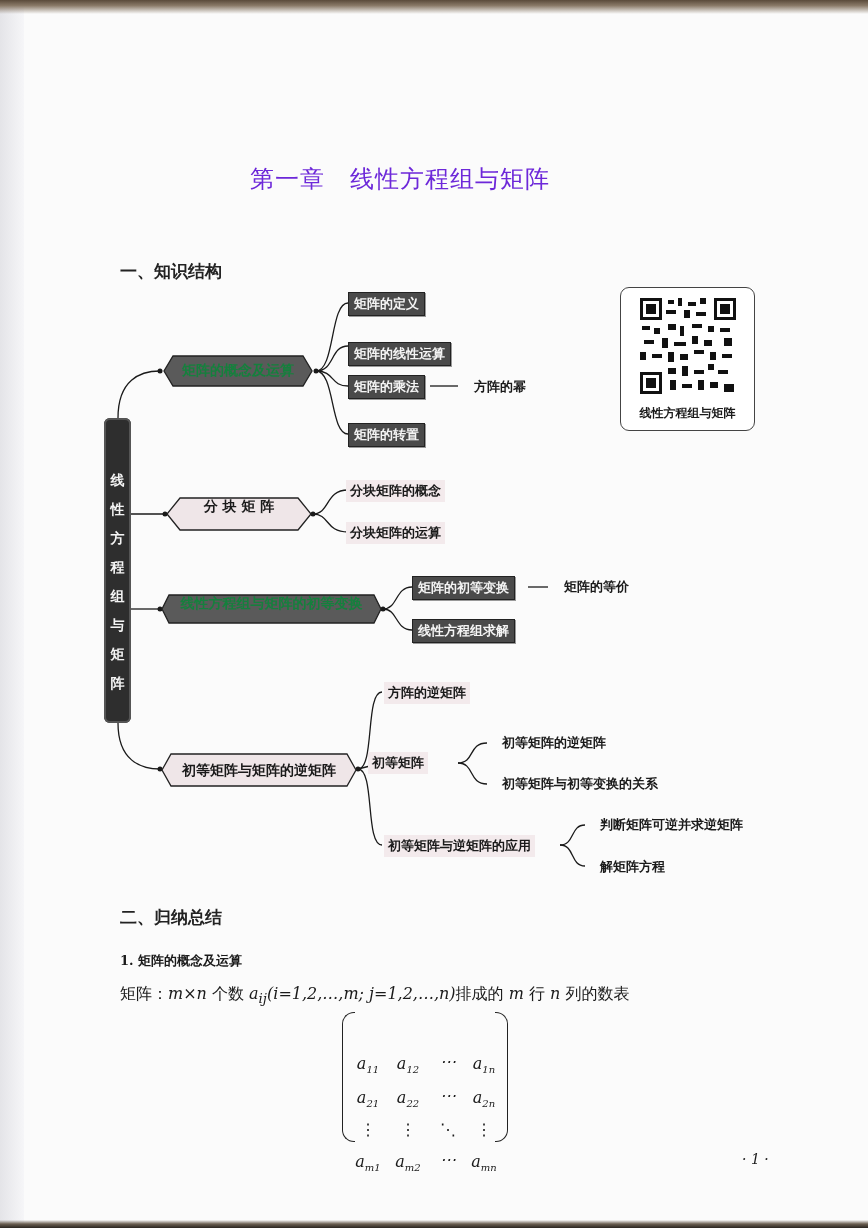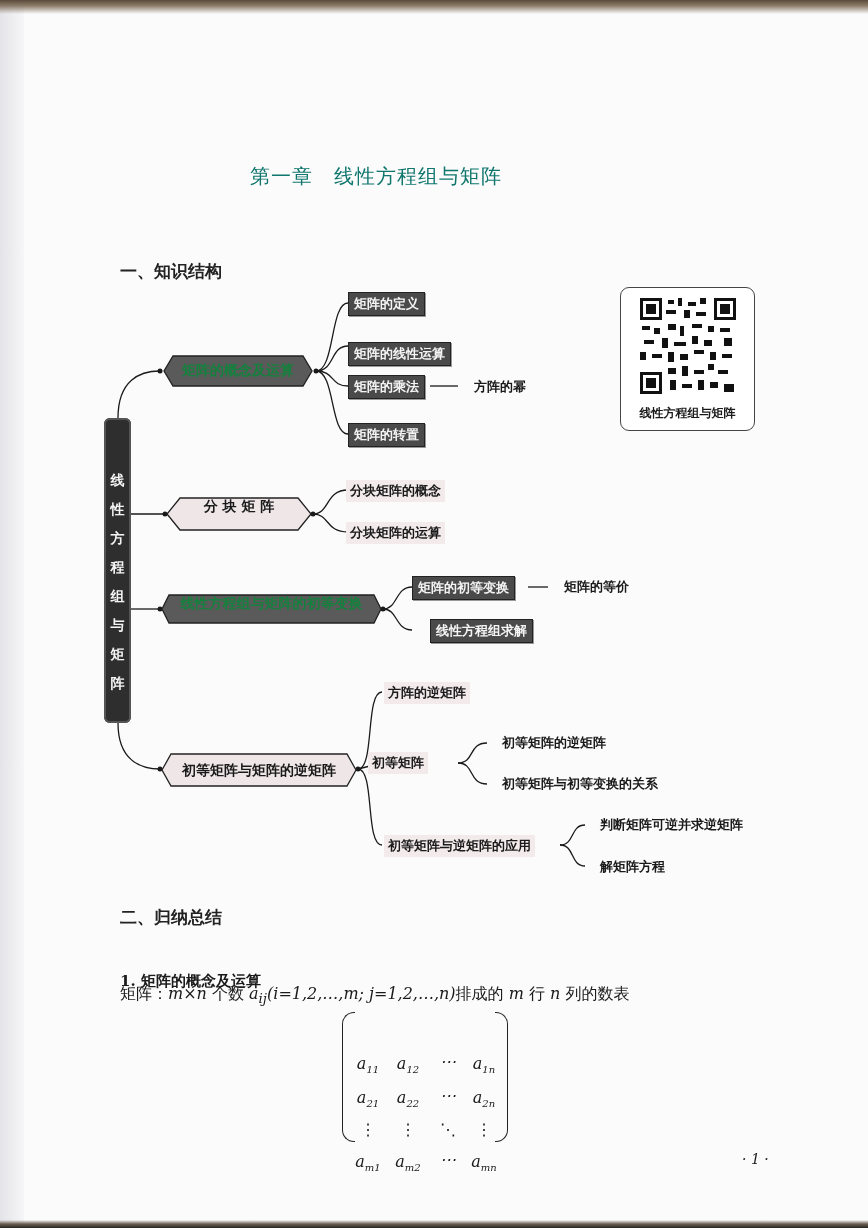--- a/index.html
+++ b/index.html
@@ -6,21 +6,21 @@
     body { width:868px; height:1228px; background:#fbfbfb; position:relative; overflow:hidden;
       font-family:"DejaVu Serif","Liberation Serif",serif; color:#1a1a1a; }
     .topshadow { position:absolute; left:0; top:0; width:868px; height:14px;
       background:linear-gradient(180deg,#5a4a3a 0%,#8a7a68 40%,rgba(251,251,251,0) 100%); }
     .bottomshadow { position:absolute; left:0; bottom:0; width:868px; height:8px;
       background:linear-gradient(0deg,#2a2520 0%,#6a5e50 50%,rgba(251,251,251,0) 100%); }
     .leftedge { position:absolute; left:0; top:0; width:24px; height:1228px;
       background:linear-gradient(90deg,#e4e4e8 0%,#f6f6f8 100%); }
     .abs { position:absolute; }
     .title { left:250px; top:163px; font-family:"DejaVu Sans","Liberation Sans",sans-serif;
-      font-size:20px; letter-spacing:1px; color:#0f766e; white-space:pre; }
+      font-size:24px; letter-spacing:1px; color:#6d28d9; white-space:pre; }
     .h2 { font-family:"DejaVu Sans","Liberation Sans",sans-serif; font-weight:bold; font-size:17px; color:#222; }
     .root { left:104px; top:418px; width:27px; height:305px; background:#2e2e2e; border-radius:6px;
       box-shadow: inset 0 0 0 2px #555; display:flex; flex-direction:column; align-items:center; padding-top:48px; box-sizing:border-box; }
     .root span { color:#f4f4f4; font-weight:bold; font-size:14px; line-height:29px; }
     .hex { position:absolute; display:flex; align-items:center; justify-content:center;
       font-size:14px; font-weight:bold; height:32px; }
     .hex svg { position:absolute; left:0; top:0; }
     .hex span { position:relative; z-index:1; }
     .dark { color:#15803d; }
     .darkbox { position:absolute; background:#4a4a4a; color:#f4f4f4; font-size:13px; font-weight:bold;
@@ -128,21 +128,21 @@
 <div class="lightbox" style="left:346px;top:522px;">分块矩阵的运算</div>
 
 <div class="hex dark" style="left:161px;top:594px;width:221px;height:20px;">
   <svg width="221" height="30">
       <polygon points="8,1 213,1 220,15 213,29 8,29 1,15" fill="#5a5a5a" stroke="#222" stroke-width="1.3"></polygon>
     </svg>
   <span>线性方程组与矩阵的初等变换</span>
 </div>
 <div class="darkbox" style="left:412px;top:576px;">矩阵的初等变换</div>
 <div class="plain" style="left:552px;top:578px;">矩阵的等价</div>
-<div class="darkbox" style="left:412px;top:619px;margin-left:18px;">线性方程组求解</div>
+<div class="darkbox" style="left:412px;top:619px;">线性方程组求解</div>
 
 <div class="hex" style="left:161px;top:753px;width:196px;height:36px;">
   <svg width="196" height="34">
       <polygon points="10,1 186,1 195,17 186,33 10,33 1,17" fill="#efe6e8" stroke="#222" stroke-width="1.3"></polygon>
     </svg>
   <span>初等矩阵与矩阵的逆矩阵</span>
 </div>
 <div class="lightbox" style="left:384px;top:682px;">方阵的逆矩阵</div>
 <div class="lightbox" style="left:368px;top:752px;">初等矩阵</div>
 <div class="plain" style="left:490px;top:734px;">初等矩阵的逆矩阵</div>
@@ -199,21 +199,21 @@
         <rect x="42" y="86" width="10" height="4"></rect>
         <rect x="58" y="82" width="6" height="10"></rect>
       <rect x="70" y="84" width="8" height="6"></rect>
         <rect x="84" y="86" width="10" height="8"></rect>
     </g>
   </svg>
   <div class="qr-cap">线性方程组与矩阵</div>
 </div>
 
 <div class="abs h2" style="left:120px;top:906px;">二、归纳总结</div>
-<div class="abs" style="left:120px;top:952px;font-size:15px;font-weight:bold;margin-top:20px;">1. 矩阵的概念及运算</div>
+<div class="abs" style="left:120px;top:952px;font-size:13px;font-weight:bold;">1. 矩阵的概念及运算</div>
 
 <div class="abs body-text math" style="left:120px;top:984px;white-space:nowrap;">
   <span>矩阵：</span><i>m×n</i><span> 个数 </span><i>a</i><sub><i>ij</i></sub><i>(i=1,2,…,m; j=1,2,…,n)</i><span>排成的 </span><i>m</i><span> 行 </span><i>n</i><span> 列的数表</span>
 </div>
 
 <div class="abs matrix">
   <div class="paren lp"></div>
   <div class="paren rp"></div>
   <div class="cell" style="left:8px;top:6px;"><span>a</span><sub>11</sub></div>
   <div class="cell" style="left:48px;top:6px;"><span>a</span><sub>12</sub></div>

